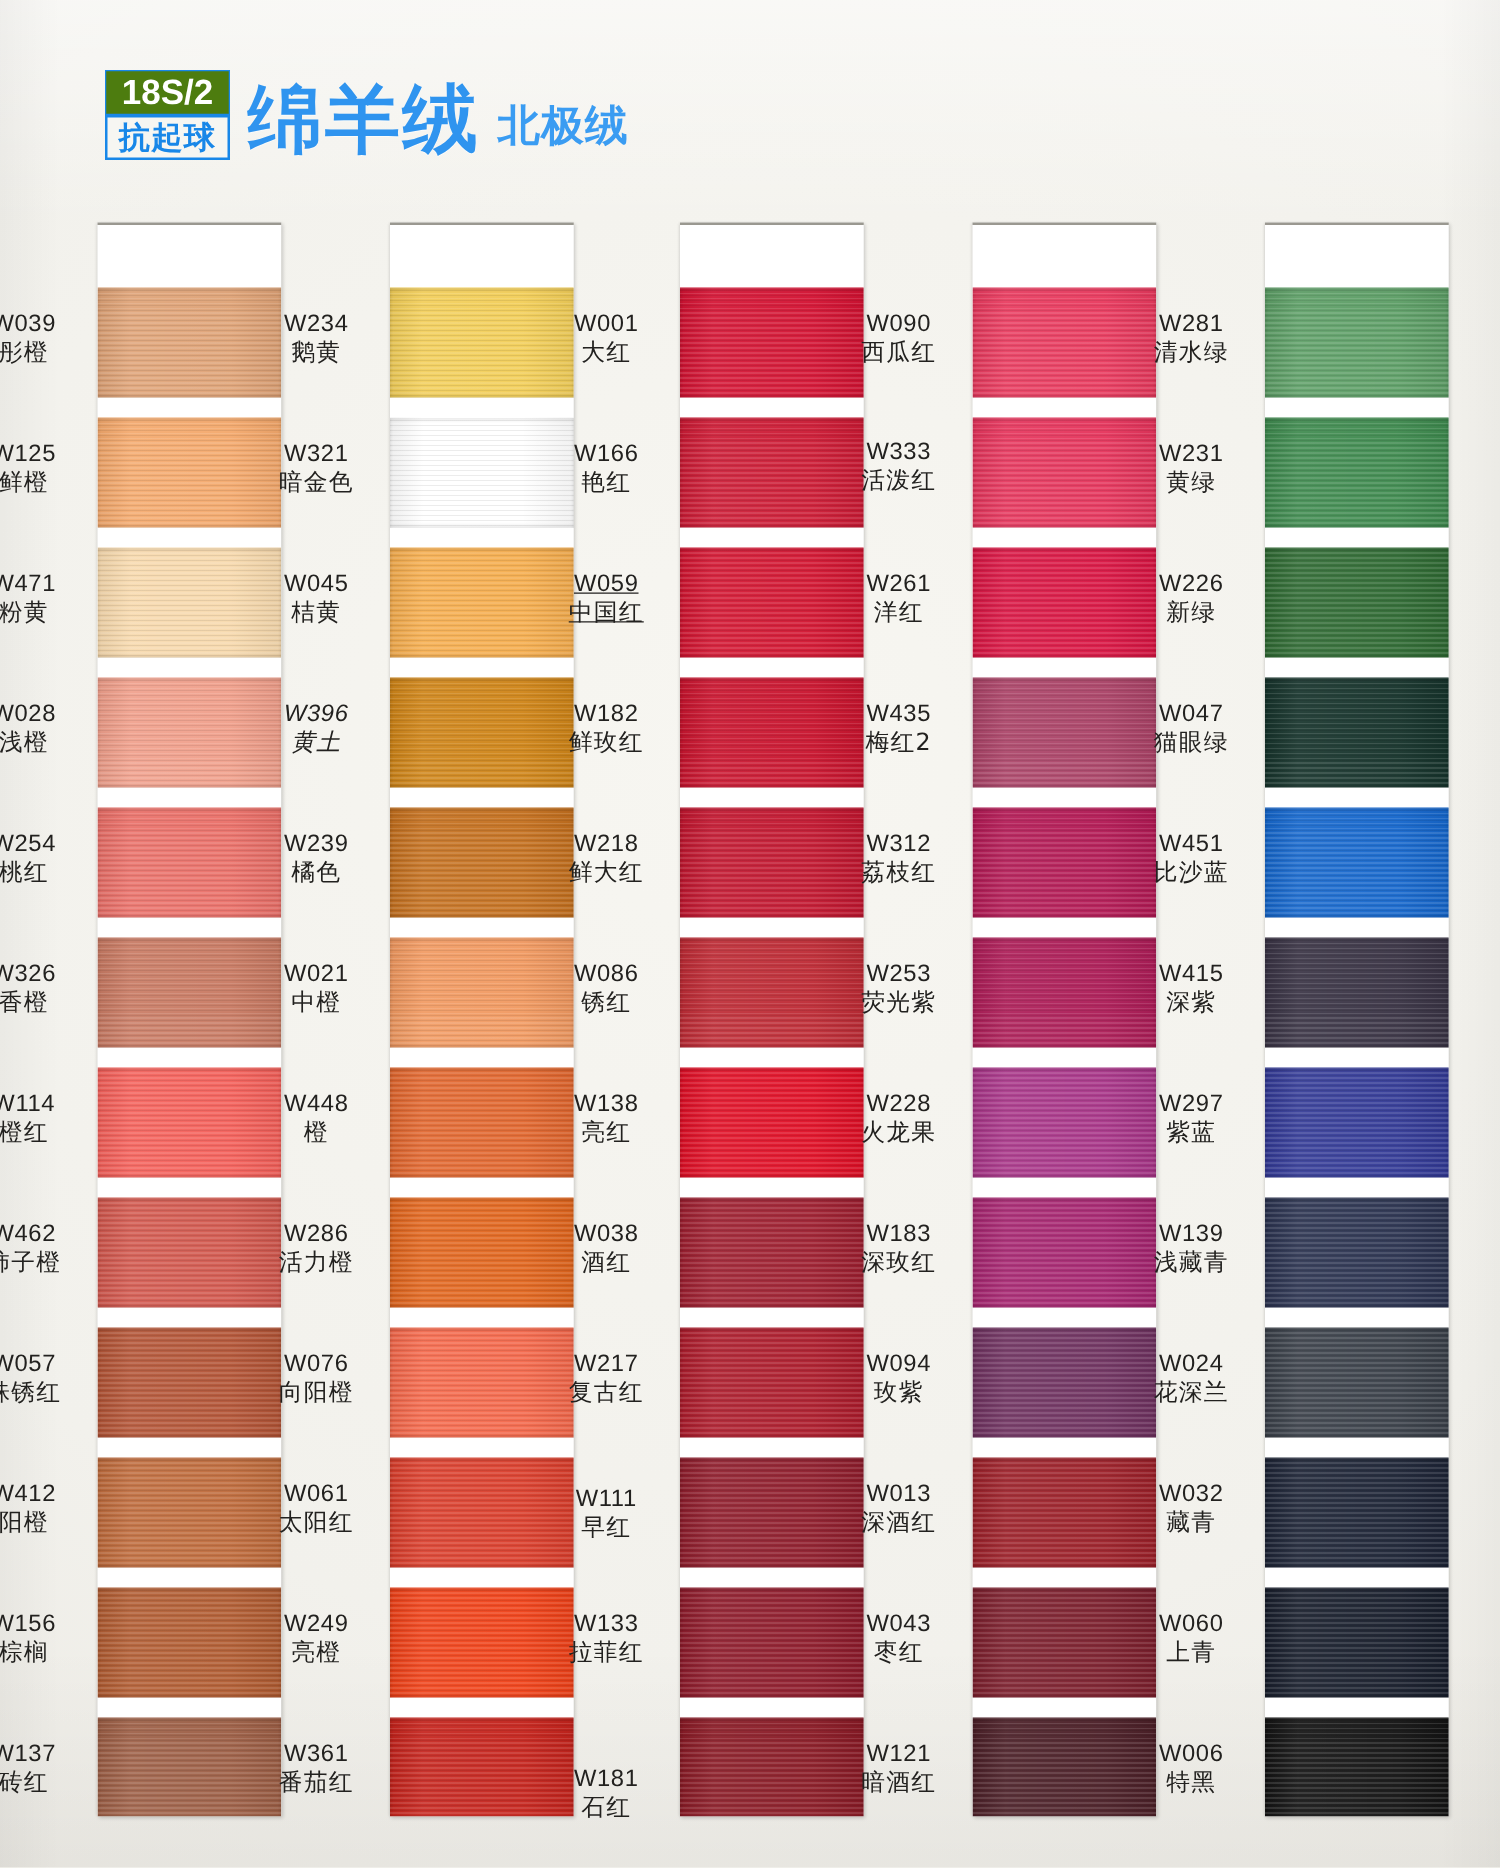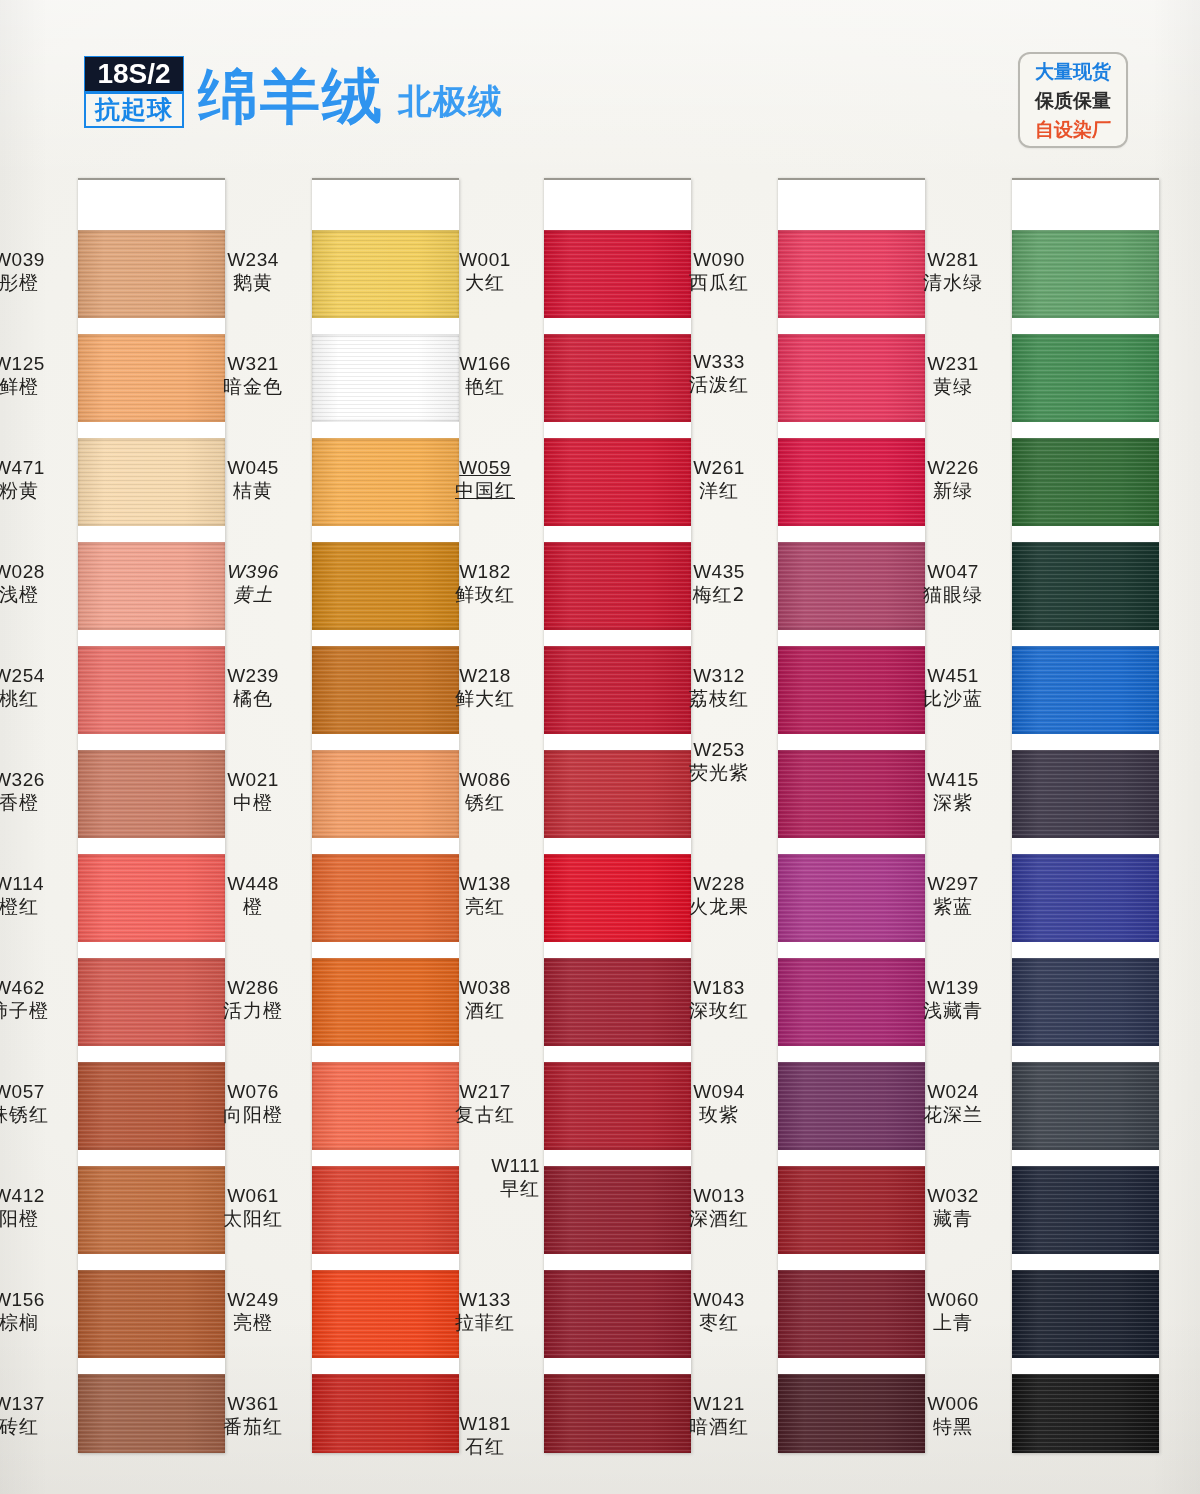--- a/index.html
+++ b/index.html
@@ -44,21 +44,21 @@
     display: flex;
     align-items: flex-end;
     gap: 14px;
   }
   .spec-stack {
     display: flex;
     flex-direction: column;
     width: 100px;
   }
   .spec-top {
-    background: #0f172a;
+    background: #4d7c0f;
     color: #ffffff;
     font-weight: bold;
     font-size: 28px;
     line-height: 34px;
     text-align: center;
     letter-spacing: 0px;
     font-family: "Liberation Sans", sans-serif;
     height: 36px;
     border: 1px solid #1887e8;
   }
@@ -221,25 +221,20 @@
 <div class="header">
   <div class="brand-block">
     <div class="spec-stack">
       <div class="spec-top">18S/2</div>
       <div class="spec-bot">抗起球</div>
     </div>
     <div class="title-main">绵羊绒</div>
     <div class="title-sub">北极绒</div>
   </div>
 
-  <div class="promo">
-    <div class="promo-line promo-1">大量现货</div>
-    <div class="promo-line promo-2">保质保量</div>
-    <div class="promo-line promo-3">自设染厂</div>
-  </div>
 </div>
 
 <div class="grid" id="grid">
     <div class="column" style="left: 0px;">
       <div class="card">
         <div class="swatches">
           <div class="swatch" title="W039 彤橙" style="top: 10px; height: 88px; background: rgb(223, 163, 119);"></div>
           <div class="swatch" title="W125 鲜橙" style="top: 114px; height: 88px; background: rgb(244, 169, 109);"></div>
           <div class="swatch" title="W471 粉黄" style="top: 218px; height: 88px; background: rgb(247, 217, 173);"></div>
           <div class="swatch" title="W028 浅橙" style="top: 322px; height: 88px; background: rgb(240, 160, 140);"></div>
@@ -414,21 +409,21 @@
         <span class="cname">亮红</span>
       </div>
       <div class="label" style="top: 806px;">
         <span class="code">W038</span>
         <span class="cname">酒红</span>
       </div>
       <div class="label" style="top: 910px;">
         <span class="code">W217</span>
         <span class="cname">复古红</span>
       </div>
-      <div class="label" style="top: 984px; text-align: right;">
+      <div class="label" style="top: 1018px;">
         <span class="code">W111</span>
         <span class="cname">早红</span>
       </div>
       <div class="label" style="top: 1118px;">
         <span class="code">W133</span>
         <span class="cname">拉菲红</span>
       </div>
       <div class="label" style="top: 1222px; margin-top: 20px;">
         <span class="code">W181</span>
         <span class="cname">石红</span>
@@ -464,21 +459,21 @@
         <span class="cname">洋红</span>
       </div>
       <div class="label" style="top: 390px;">
         <span class="code">W435</span>
         <span class="cname">梅红2</span>
       </div>
       <div class="label" style="top: 494px;">
         <span class="code">W312</span>
         <span class="cname">荔枝红</span>
       </div>
-      <div class="label" style="top: 568px;">
+      <div class="label" style="top: 598px;">
         <span class="code">W253</span>
         <span class="cname">荧光紫</span>
       </div>
       <div class="label" style="top: 702px;">
         <span class="code">W228</span>
         <span class="cname">火龙果</span>
       </div>
       <div class="label" style="top: 806px;">
         <span class="code">W183</span>
         <span class="cname">深玫红</span>

